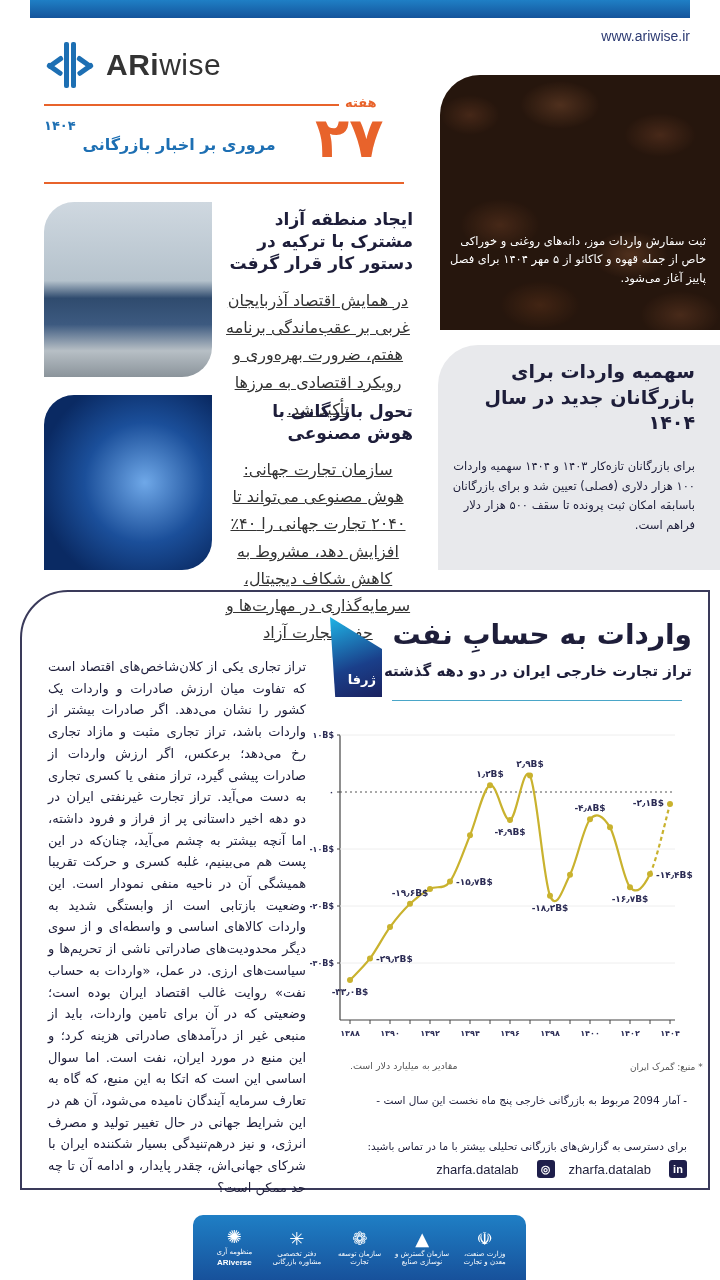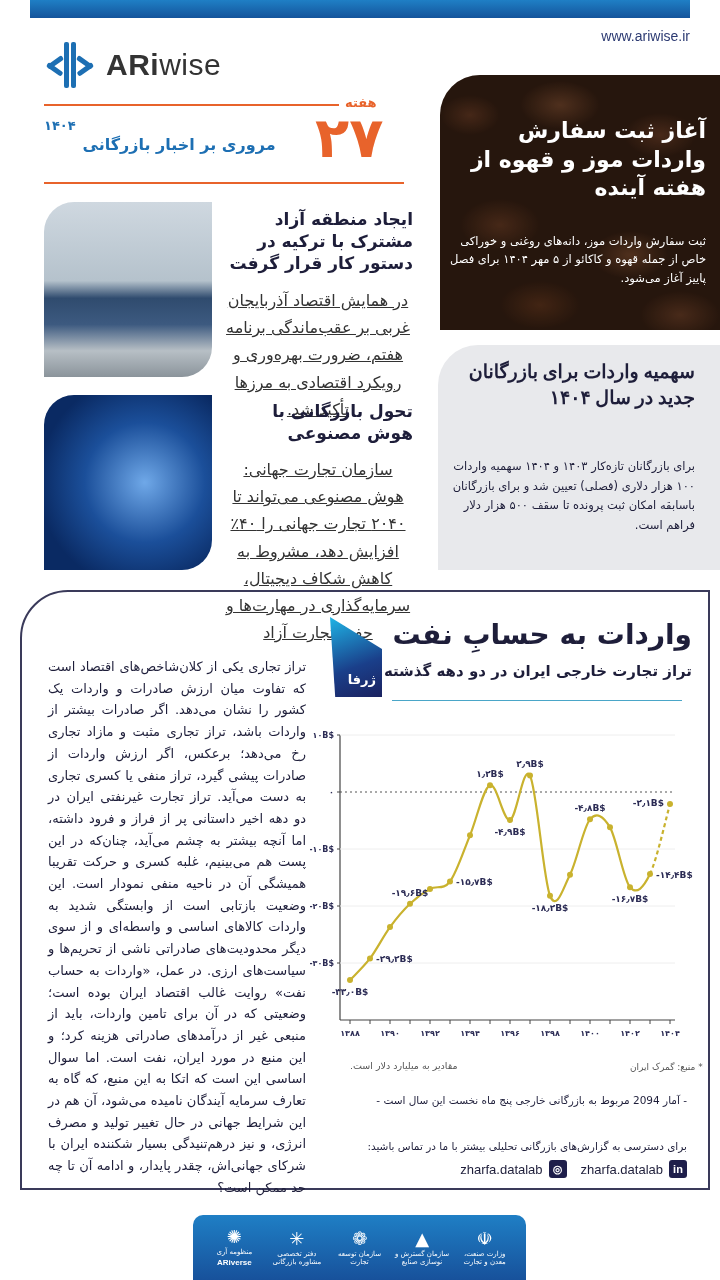--- a/index.html
+++ b/index.html
@@ -19,36 +19,36 @@
     background: radial-gradient(ellipse 30px 20px at 30px 40px,#6b3d25,transparent),radial-gradient(ellipse 40px 24px at 120px 30px,#7a4a2e,transparent),radial-gradient(ellipse 36px 22px at 220px 60px,#6e3f27,transparent),radial-gradient(ellipse 40px 26px at 60px 150px,#6c3e25,transparent),radial-gradient(ellipse 38px 24px at 190px 180px,#7b4a2d,transparent),radial-gradient(ellipse 40px 24px at 100px 230px,#66391f,transparent),radial-gradient(ellipse 40px 24px at 240px 240px,#6f4128,transparent),#3b2214; }
   .card-photo .shade { position: absolute; inset: 0; background: rgba(0,0,0,0.35); }
   .photo-title { position: absolute; right: 14px; top: 42px; width: 250px; text-align: right; direction: rtl; font-size: 22px; font-weight: bold; color: #fff; line-height: 1.3; }
   .photo-body { position: absolute; right: 14px; top: 157px; width: 262px; text-align: right; direction: rtl; font-size: 11.5px; color: #fff; line-height: 1.6; }
   .news-img { position: absolute; left: 44px; width: 168px; height: 175px; border-radius: 30px 0 30px 0; overflow: hidden; }
   .img-port { top: 202px; background: linear-gradient(180deg,#cfd8e0 0%,#b5c2cc 45%,#2f4b6e 55%,#3d5a80 70%,#b7bfc5 85%,#8b949b 100%); }
   .img-ai { top: 395px; background: radial-gradient(circle at 60% 50%,#6fa8e8,#1b4f9a 45%,#0a2a63 80%); }
   .news-title { position: absolute; right: 307px; width: 190px; text-align: right; direction: rtl; font-size: 17px; font-weight: bold; color: #1e1e3a; line-height: 1.3; }
   .news-body { position: absolute; right: 307px; width: 190px; text-align: center; direction: rtl; font-size: 16px; color: #333; line-height: 1.7; text-decoration: underline; }
   .quota-card { position: absolute; left: 438px; top: 345px; width: 282px; height: 225px; background: #e8e9ec; border-radius: 40px 0 0 0; }
-  .quota-title { position: absolute; right: 25px; top: 14px; width: 230px; text-align: right; direction: rtl; font-size: 19px; font-weight: bold; color: #1e1e3a; line-height: 1.35; font-family: Liberation Serif, serif; }
+  .quota-title { position: absolute; right: 25px; top: 14px; width: 230px; text-align: right; direction: rtl; font-size: 19px; font-weight: bold; color: #1e1e3a; line-height: 1.35; }
   .quota-body { position: absolute; right: 25px; top: 112px; width: 250px; text-align: right; direction: rtl; font-size: 11.5px; color: #1e1e3a; line-height: 1.7; }
   .frame { position: absolute; left: 20px; top: 590px; width: 690px; height: 600px; border: 2px solid #3a3a5a; border-radius: 48px 0 0 0; }
   .body-text { position: absolute; left: 48px; top: 656px; width: 258px; text-align: justify; direction: rtl; font-size: 13px; line-height: 1.67; color: #1e1e3a; }
   .zharfa-badge { position: absolute; left: 330px; top: 617px; width: 52px; height: 80px; clip-path: polygon(0 0,100% 40%,100% 100%,10% 100%); background: linear-gradient(160deg,#1fb5e6,#1a3f8a 60%,#1b2260); }
   .zharfa-badge span { position: absolute; right: 6px; bottom: 10px; color: #fff; font-size: 13px; font-weight: bold; }
   .chart-title { position: absolute; right: 28px; top: 618px; text-align: right; direction: rtl; font-size: 28px; font-weight: bold; color: #1e1e3a; }
   .chart-subtitle { position: absolute; right: 28px; top: 662px; text-align: right; direction: rtl; font-size: 15px; font-weight: bold; color: #1e1e3a; }
   .chart-rule { position: absolute; left: 392px; top: 700px; width: 290px; height: 1px; background: #4aa6c8; }
   #chart { position: absolute; left: 310px; top: 720px; width: 390px; height: 330px; }
   .chart-note { position: absolute; left: 350px; top: 1060px; direction: rtl; font-size: 9.5px; color: #555; }
   .chart-source { position: absolute; left: 630px; top: 1062px; direction: rtl; font-size: 9px; color: #555; }
   .footnote { position: absolute; right: 33px; top: 1094px; direction: rtl; font-size: 10.5px; color: #1e1e3a; }
   .contact-line { position: absolute; right: 33px; top: 1140px; direction: rtl; font-size: 10.5px; color: #1e1e3a; }
   .socials { position: absolute; right: 33px; top: 1160px; display: flex; gap: 14px; align-items: center; }
-  .social { display: flex; align-items: center; gap: 6px; font-family: "Liberation Sans", sans-serif; font-size: 13px; color: #1e1e3a; }
+  .social { display: flex; align-items: center; gap: 18px; font-family: "Liberation Sans", sans-serif; font-size: 13px; color: #1e1e3a; }
   .social-icon { width: 18px; height: 18px; border-radius: 3px; background: #1e1e4a; color: #fff; font-size: 11px; font-weight: bold; display: flex; align-items: center; justify-content: center; }
   .footer-bar { position: absolute; left: 193px; top: 1215px; width: 333px; height: 65px; border-radius: 10px 10px 0 0; background: linear-gradient(180deg,#1f7fc5,#17519b); display: flex; align-items: center; justify-content: space-around; padding: 0 10px; }
   .partner { color: #fff; font-size: 7px; text-align: center; display: flex; flex-direction: column; align-items: center; gap: 2px; width: 58px; }
   .partner .mark { font-size: 18px; line-height: 1; }
   .ariverse-label { font-family: "Liberation Sans", sans-serif; font-size: 8px; font-weight: bold; }
 </style>
 </head>
 <body>
 
 <div class="top-bar"></div>
@@ -70,21 +70,20 @@
 
 <div class="week-label">هفته</div>
 <div class="rule" style="left:44px;top:104px;width:295px;"></div>
 <div class="headline-year">۱۴۰۴</div>
 <div class="headline-num">۲۷</div>
 <div class="headline-title">مروری بر اخبار بازرگانی</div>
 <div class="rule" style="left:44px;top:182px;width:360px;"></div>
 
 <div class="card-photo">
   <div class="shade"></div>
-  <div class="photo-title">آغاز ثبت سفارش واردات موز و قهوه از هفته آینده</div>
   <div class="photo-body">ثبت سفارش واردات موز، دانه‌های روغنی و خوراکی خاص از جمله قهوه و کاکائو از ۵ مهر ۱۴۰۴ برای فصل پاییز آغاز می‌شود.</div>
 </div>
 
 <div class="news-img img-port"></div>
 <div class="news-title" style="top:208px;">ایجاد منطقه آزاد مشترک با ترکیه در دستور کار قرار گرفت</div>
 <div class="news-body" style="top:287px;">در همایش اقتصاد آذربایجان غربی بر عقب‌ماندگی برنامه هفتم، ضرورت بهره‌وری و رویکرد اقتصادی به مرزها تأکید شد.</div>
 
 <div class="news-img img-ai"></div>
 <div class="news-title" style="top:400px;">تحول بازرگانی با هوش مصنوعی</div>
 <div class="news-body" style="top:456px;">سازمان تجارت جهانی: هوش مصنوعی می‌تواند تا ۲۰۴۰ تجارت جهانی را ۴۰٪ افزایش دهد، مشروط به کاهش شکاف دیجیتال، سرمایه‌گذاری در مهارت‌ها و حفظ تجارت آزاد</div>

